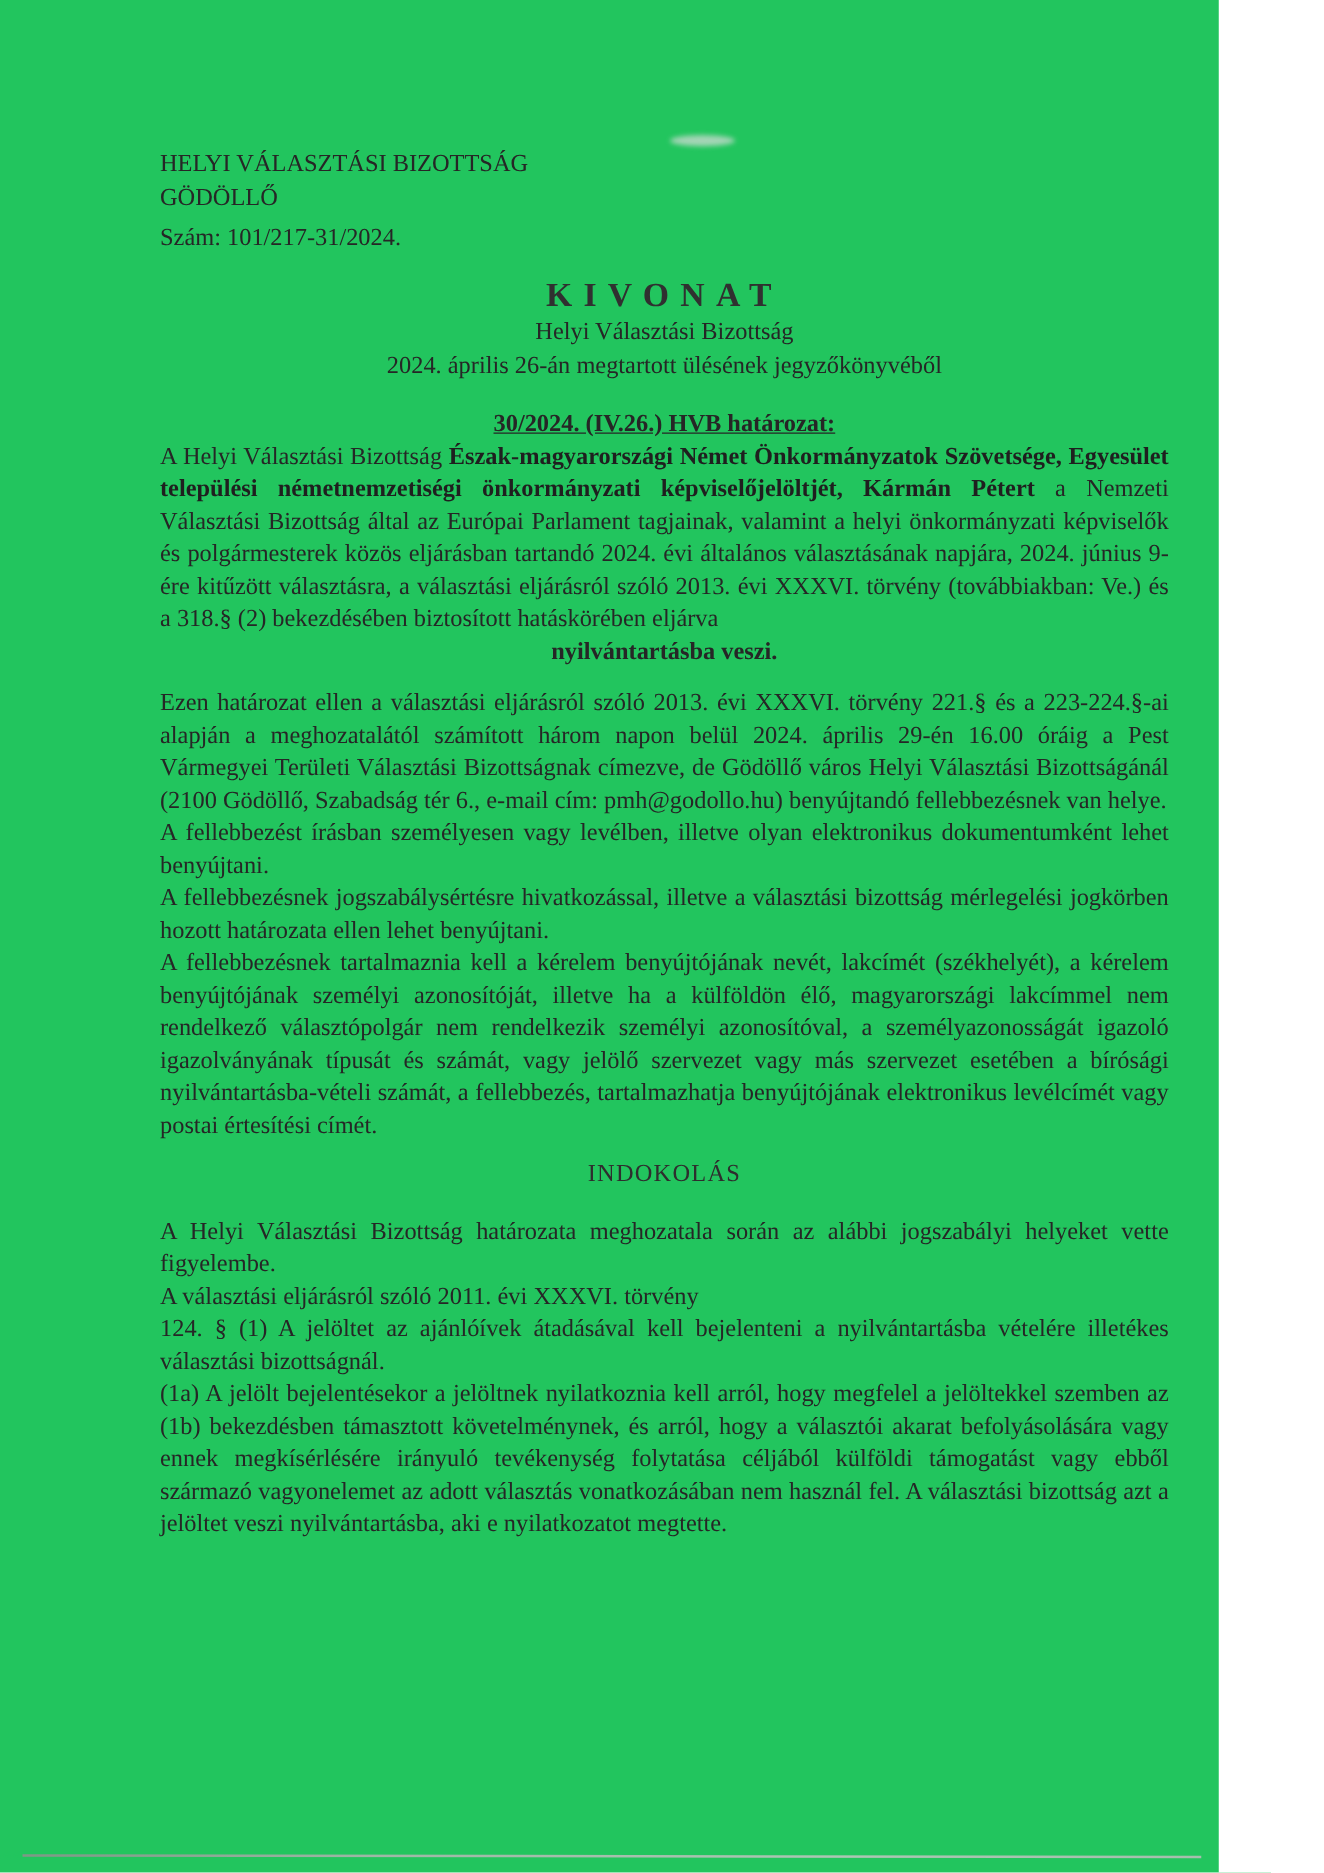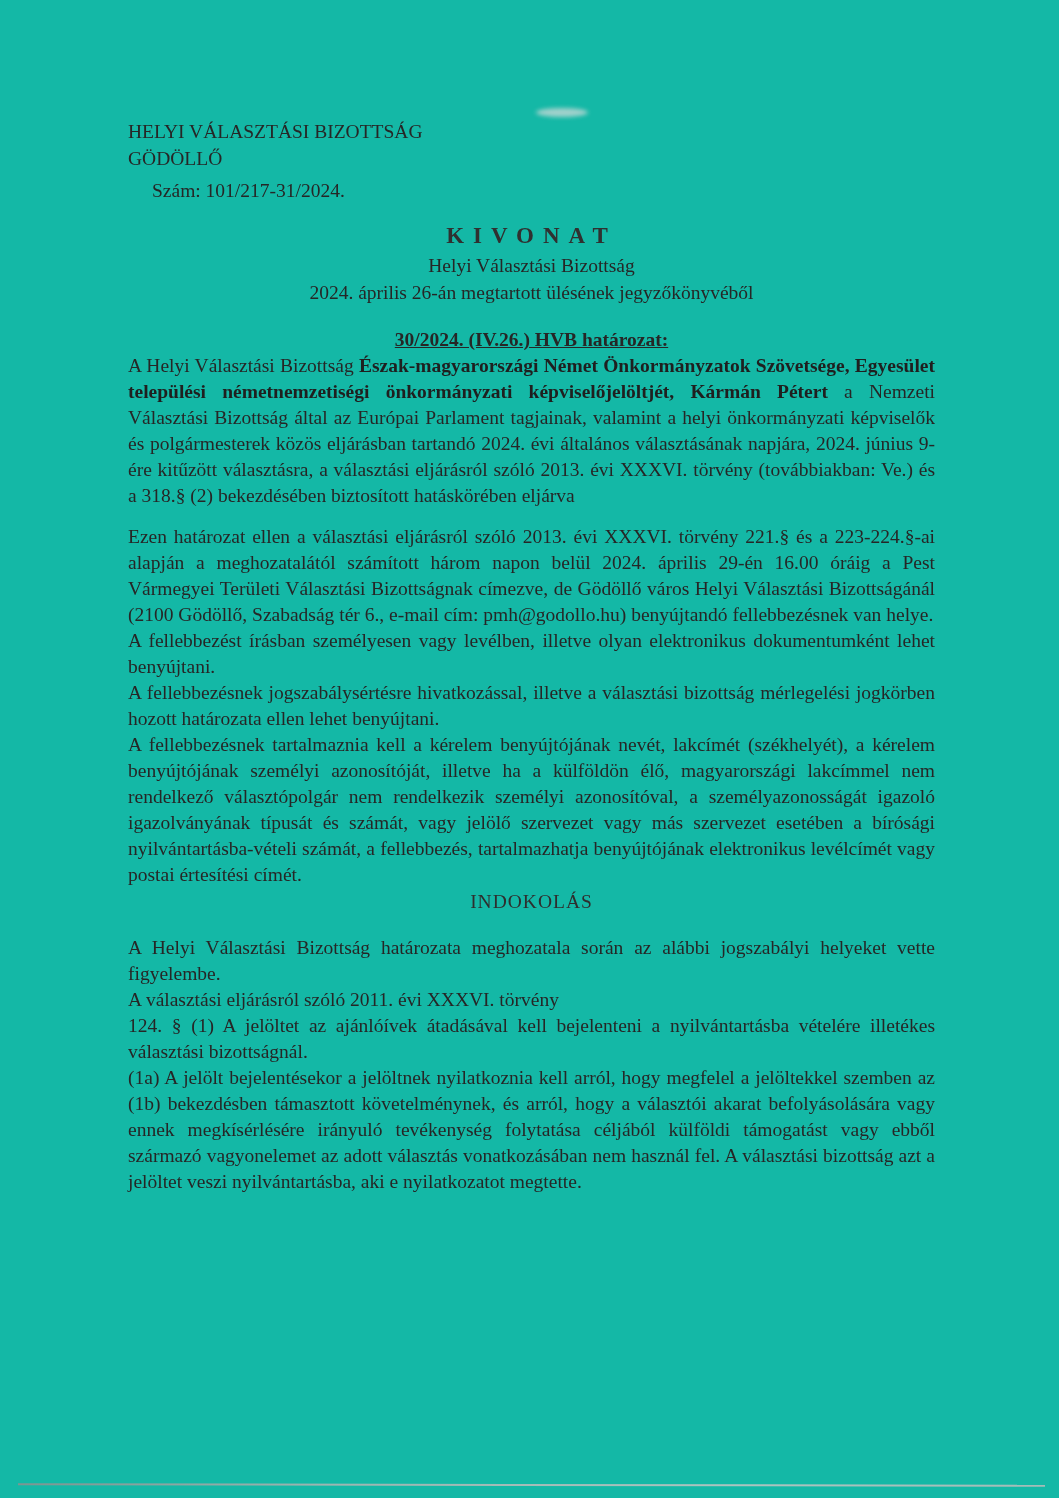--- a/index.html
+++ b/index.html
@@ -1,40 +1,40 @@
 <!DOCTYPE html>
 <html lang="hu"><head>
 <meta charset="utf-8">
 <style>
   html, body { margin: 0; padding: 0; background: #ffffff; }
   .page {
     position: relative;
-    width: 1059px;
+    width: 975px;
     height: 1498px;
-    background: #14b8a6;
+    background: #22c55e;
     overflow: hidden;
     font-family: "Liberation Serif", "DejaVu Serif", serif;
     color: #262626;
     font-size: 19.5px;
     line-height: 26px;
   }
   .content {
     position: absolute;
     left: 128px;
     top: 118px;
     width: 807px;
   }
   .letterhead div { line-height: 27px; }
-  .doc-number { margin-top: 5px; margin-left: 24px; }
+  .doc-number { margin-top: 5px; }
   .center { text-align: center; }
   .bold { font-weight: bold; }
   .kivonat-block { margin-top: 16px; }
   .kivonat-title {
     font-weight: bold;
-    font-size: 23px;
+    font-size: 27px;
     letter-spacing: 9px;
     line-height: 32px;
     color: #303030;
   }
   .kivonat-sub { line-height: 27px; }
   .decision-heading {
     margin-top: 20px;
     line-height: 27px;
   }
   .decision-heading span {
@@ -43,21 +43,21 @@
     text-align: right;
   }
   p.para {
     margin: 0;
     text-align: justify;
   }
   .decision-para { margin-top: 14px; }
   .verdict { line-height: 26px; }
   .appeal-section { margin-top: 15px; }
   .section-heading {
-    margin-top: 0;
+    margin-top: 12px;
     letter-spacing: 1px;
     line-height: 27px;
     color: #2e2e2e;
   }
   .indokolas-section { margin-top: 20px; }
   .seg-bold { font-weight: bold; color: #1f1f1f; }
   .scan-smudge {
     position: absolute;
     left: 536px;
     top: 108px;
@@ -98,20 +98,21 @@
       <div class="kivonat-sub">Helyi Választási Bizottság</div>
       <div class="kivonat-sub">2024. április 26-án megtartott ülésének jegyzőkönyvéből</div>
     </div>
 
     <div class="decision-heading center">
       <span>30/2024. (IV.26.) HVB határozat:</span>
     </div>
 
     <p class="para decision-para"><span>A Helyi Választási Bizottság </span><span class="seg-bold">Észak-magyarországi Német Önkormányzatok Szövetsége, Egyesület települési németnemzetiségi önkormányzati képviselőjelöltjét, Kármán Pétert</span><span> a Nemzeti Választási Bizottság által az Európai Parlament tagjainak, valamint a helyi önkormányzati képviselők és polgármesterek közös eljárásban tartandó 2024. évi általános választásának napjára, 2024. június 9-ére kitűzött választásra, a választási eljárásról szóló 2013. évi XXXVI. törvény (továbbiakban: Ve.) és a 318.§ (2) bekezdésében biztosított hatáskörében eljárva</span></p>
 
+    <div class="verdict center bold">nyilvántartásba veszi.</div>
 
     <div class="appeal-section">
         <p class="para">Ezen határozat ellen a választási eljárásról szóló 2013. évi XXXVI. törvény 221.§ és a 223-224.§-ai alapján a meghozatalától számított három napon belül 2024. április 29-én 16.00 óráig a Pest Vármegyei Területi Választási Bizottságnak címezve, de Gödöllő város Helyi Választási Bizottságánál (2100 Gödöllő, Szabadság tér 6., e-mail cím: pmh@godollo.hu) benyújtandó fellebbezésnek van helye.</p>
         <p class="para">A fellebbezést írásban személyesen vagy levélben, illetve olyan elektronikus dokumentumként lehet benyújtani.</p>
         <p class="para">A fellebbezésnek jogszabálysértésre hivatkozással, illetve a választási bizottság mérlegelési jogkörben hozott határozata ellen lehet benyújtani.</p>
         <p class="para">A fellebbezésnek tartalmaznia kell a kérelem benyújtójának nevét, lakcímét (székhelyét), a kérelem benyújtójának személyi azonosítóját, illetve ha a külföldön élő, magyarországi lakcímmel nem rendelkező választópolgár nem rendelkezik személyi azonosítóval, a személyazonosságát igazoló igazolványának típusát és számát, vagy jelölő szervezet vagy más szervezet esetében a bírósági nyilvántartásba-vételi számát, a fellebbezés, tartalmazhatja benyújtójának elektronikus levélcímét vagy postai értesítési címét.</p>
       </div>
 
     <div class="section-heading center">INDOKOLÁS</div>
 

